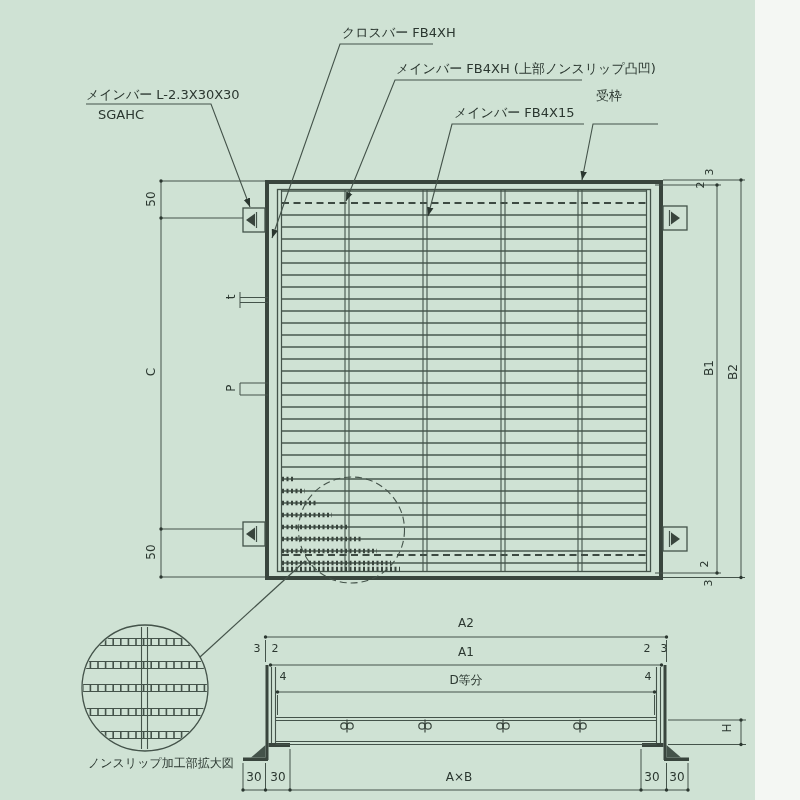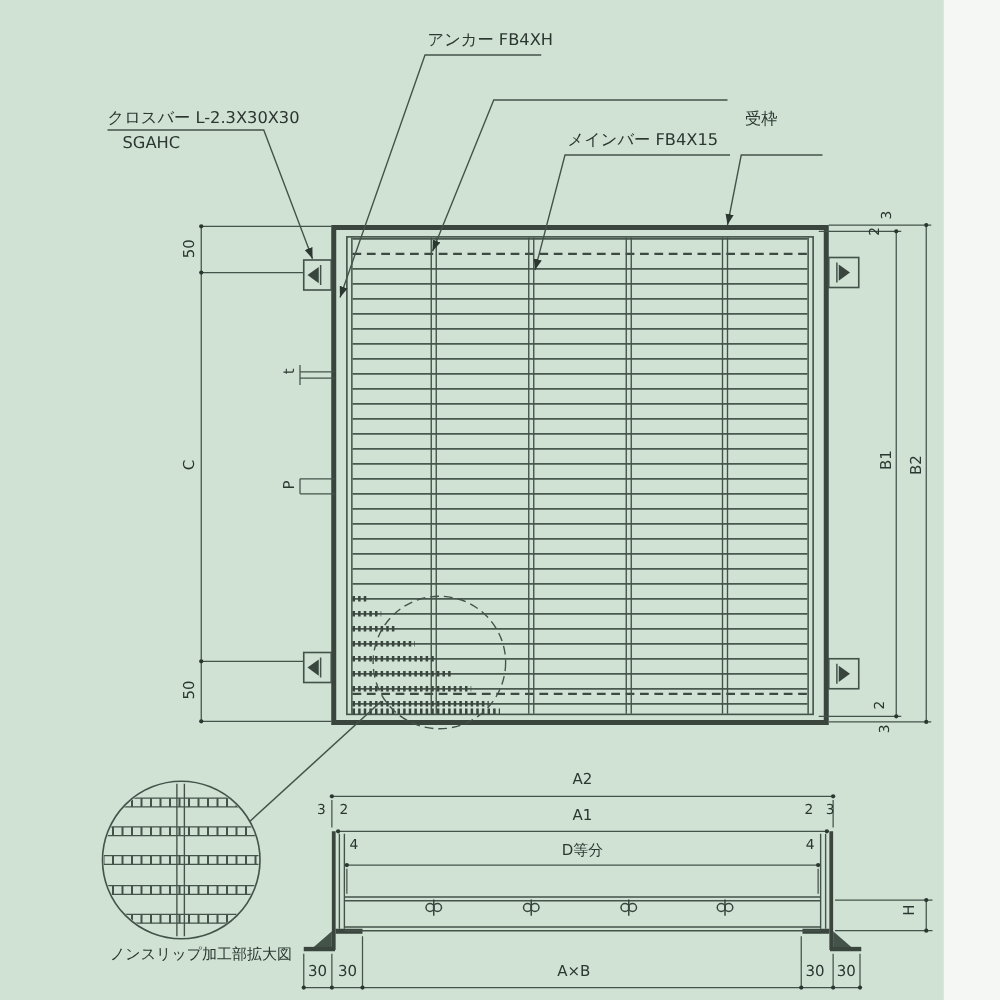--- a/index.html
+++ b/index.html
@@ -196,23 +196,24 @@
       <g clip-path="url(#detailClip)">
         <path d="M141.5 627V749 M147.5 627V749" stroke="#44534a" stroke-width="1.1" fill="none"></path>
         <g>
           <path d="M82 638.5H208 M82 645.5H208 M82 661.5H208 M82 668.5H208 M82 684.5H208 M82 691.5H208 M82 708.5H208 M82 715.5H208 M82 731.5H208 M82 738.5H208" stroke="#44534a" stroke-width="1.1" fill="none"></path>
           <path d="M82 642H208 M82 665H208 M82 688H208 M82 712H208 M82 735H208" stroke="#44534a" stroke-width="7" stroke-dasharray="1.6 6" fill="none"></path>
         </g>
       </g>
     </g>
   </svg>
 
-  <div class="cap" style="left:86px;top:88px">クロスバー L-2.3X30X30</div>
+  <div class="cap" style="left:86px;top:88px">メインバー L-2.3X30X30</div>
   <div class="cap" style="left:98px;top:108px">SGAHC</div>
-  <div class="cap" style="left:342px;top:26px">アンカー FB4XH</div>
+  <div class="cap" style="left:342px;top:26px">クロスバー FB4XH</div>
+  <div class="cap" style="left:396px;top:62px">メインバー FB4XH (上部ノンスリップ凸凹)</div>
   <div class="cap" style="left:454px;top:106px">メインバー FB4X15</div>
   <div class="cap" style="left:596px;top:89px">受枠</div>
   <div class="cap small" style="left:88px;top:757px">ノンスリップ加工部拡大図</div>
 
   <div class="lbl v" style="left:151px;top:199px">50</div>
   <div class="lbl v" style="left:151px;top:372px">C</div>
   <div class="lbl v" style="left:151px;top:552px">50</div>
   <div class="lbl v" style="left:231px;top:297px">t</div>
   <div class="lbl v" style="left:231px;top:388px">P</div>
   <div class="lbl v" style="left:709px;top:368px">B1</div>

